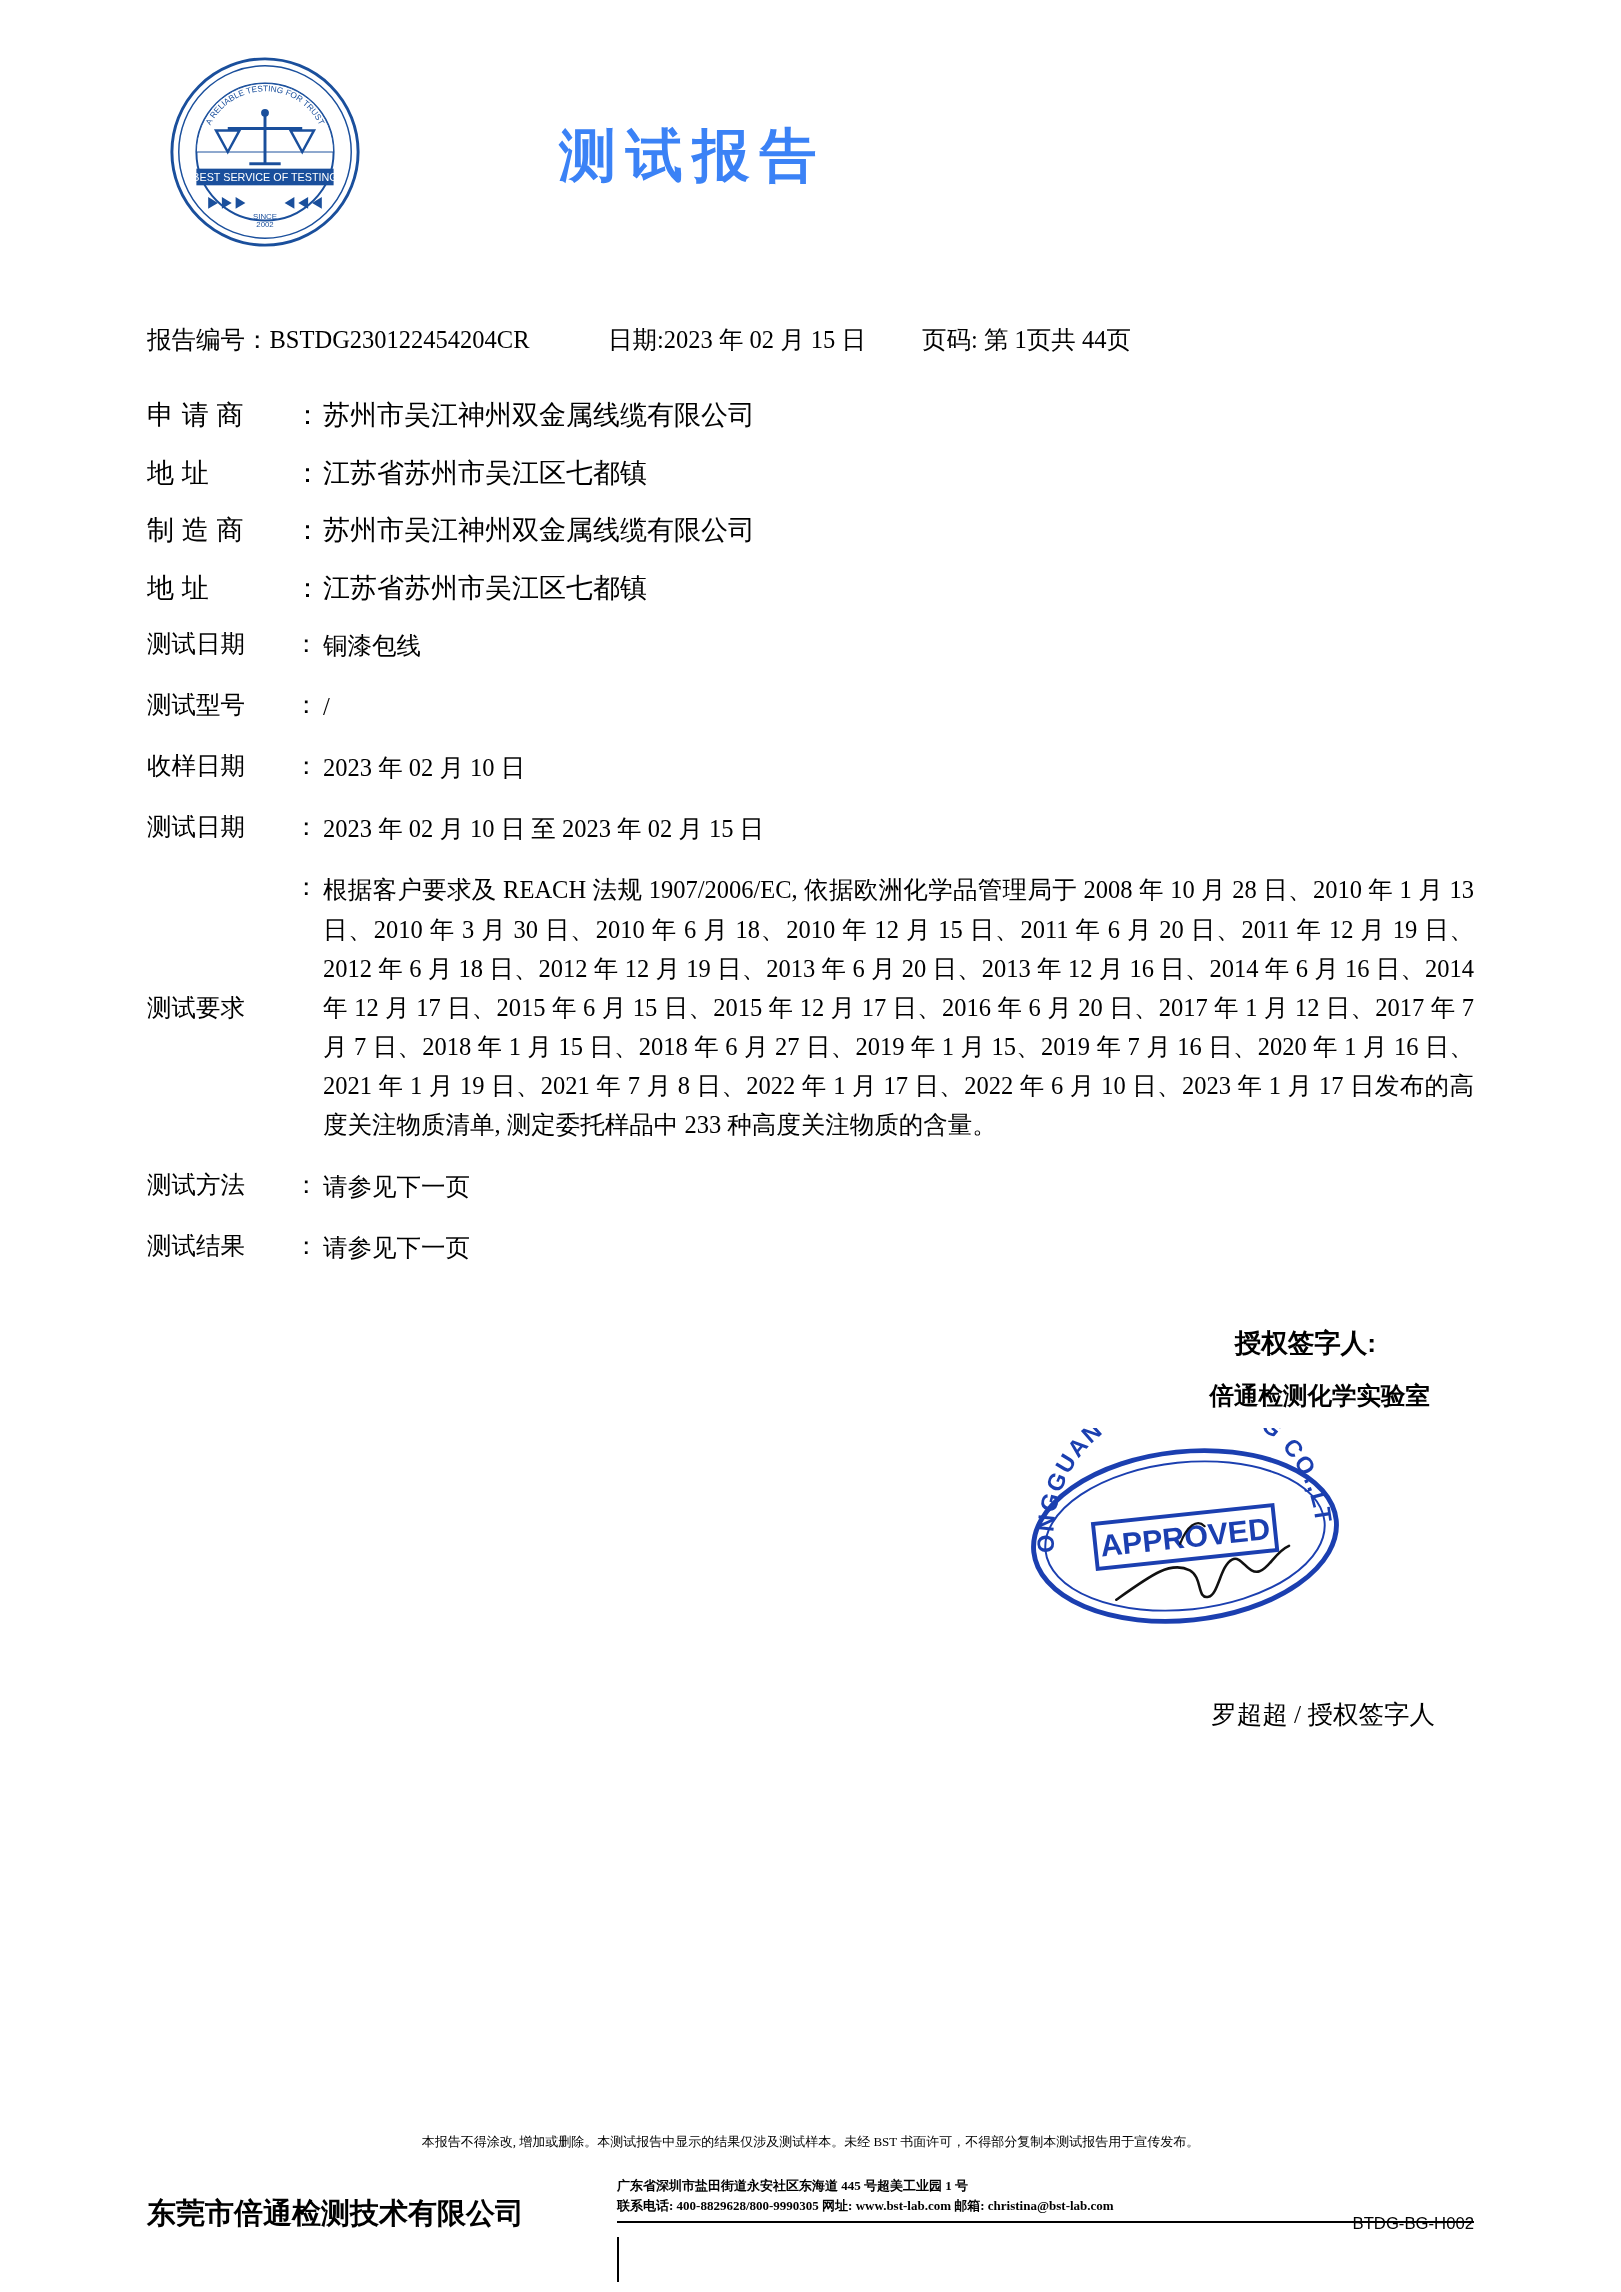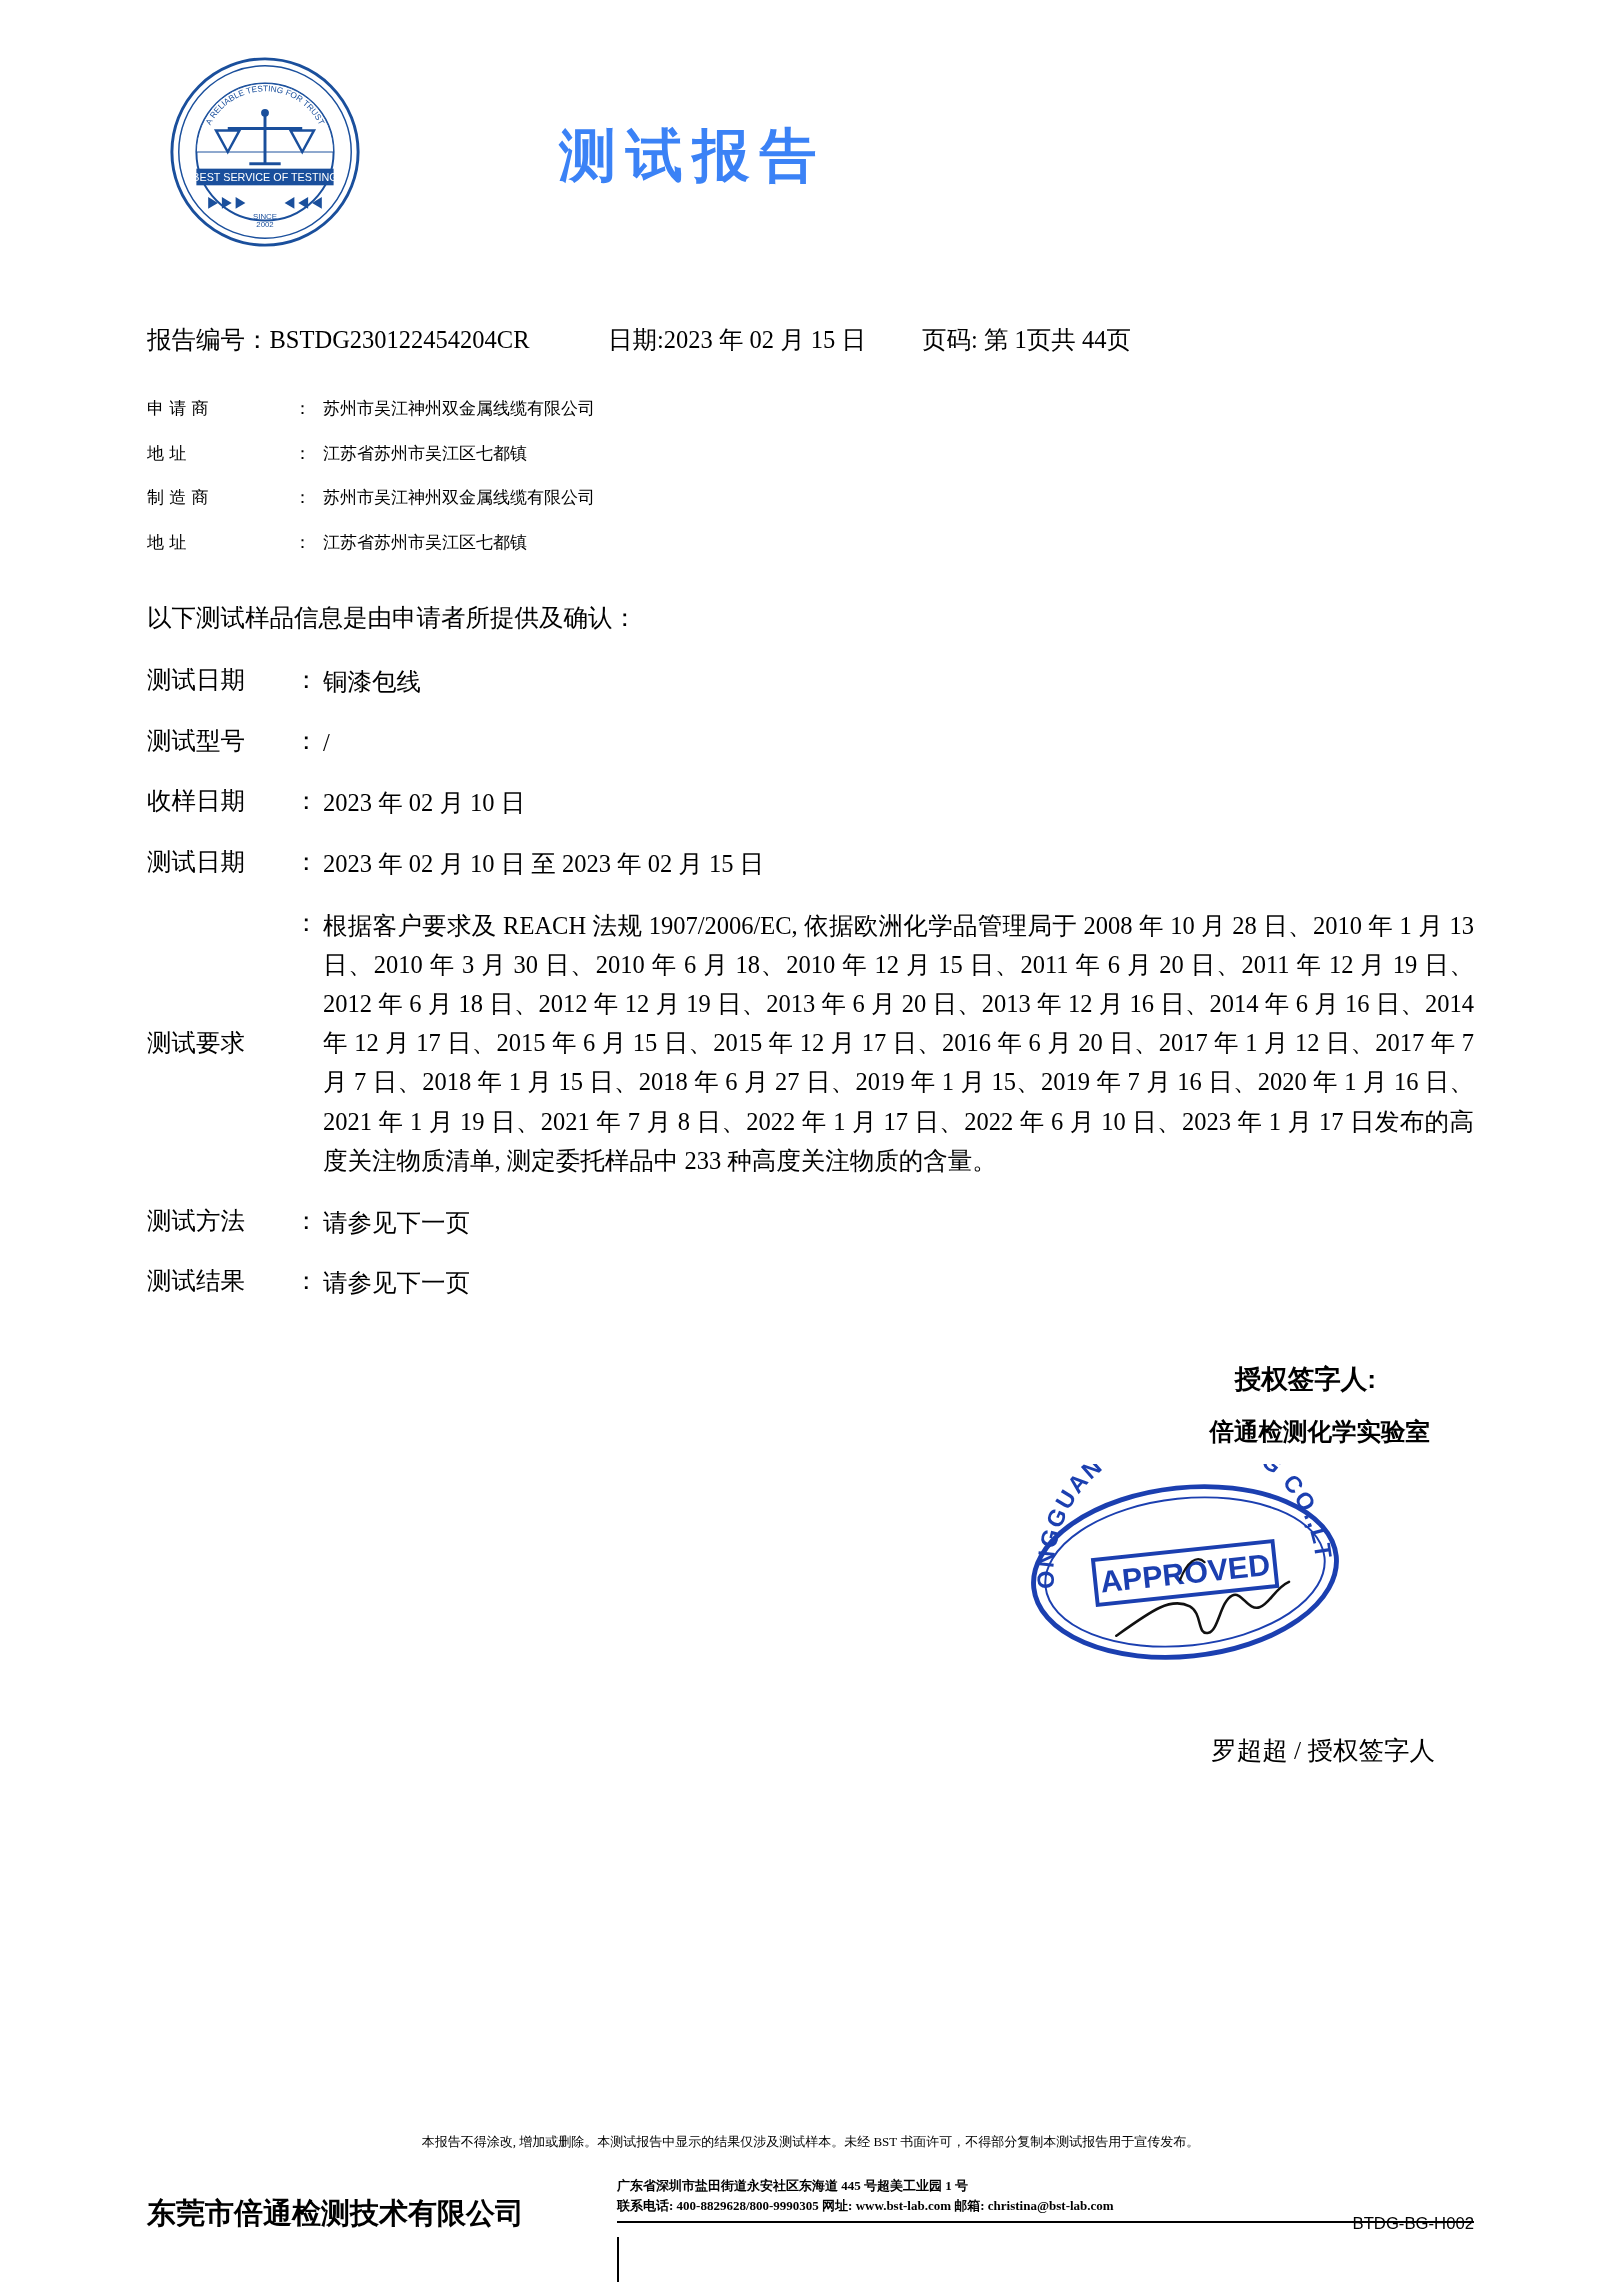--- a/index.html
+++ b/index.html
@@ -58,21 +58,21 @@
   .meta-page { }
 
   
   .info-block {
     margin-top: 41px;
   }
   .info-row {
     display: flex;
     align-items: baseline;
     margin-bottom: 21.6px;
-    font-size: 17px;
+    font-size: 27px;
   }
   .info-label {
     width: 147px;
     display: inline-block;
     letter-spacing: 0.5px;
   }
   .info-colon {
     width: 29px;
     display: inline-block;
   }
@@ -277,21 +277,20 @@
       <span class="info-colon">：</span>
       <span class="info-value">苏州市吴江神州双金属线缆有限公司</span>
     </div>
     <div class="info-row">
       <span class="info-label">地     址</span>
       <span class="info-colon">：</span>
       <span class="info-value">江苏省苏州市吴江区七都镇</span>
     </div>
   </div>
 
-  <div class="sample-note">以下测试样品信息是由申请者所提供及确认：</div>
 
   <div>
     <div class="srow">
       <span class="srow-label">测试日期</span>
       <span class="srow-colon">：</span>
       <span class="srow-value">铜漆包线</span>
     </div>
     <div class="srow">
       <span class="srow-label">测试型号</span>
       <span class="srow-colon">：</span>

